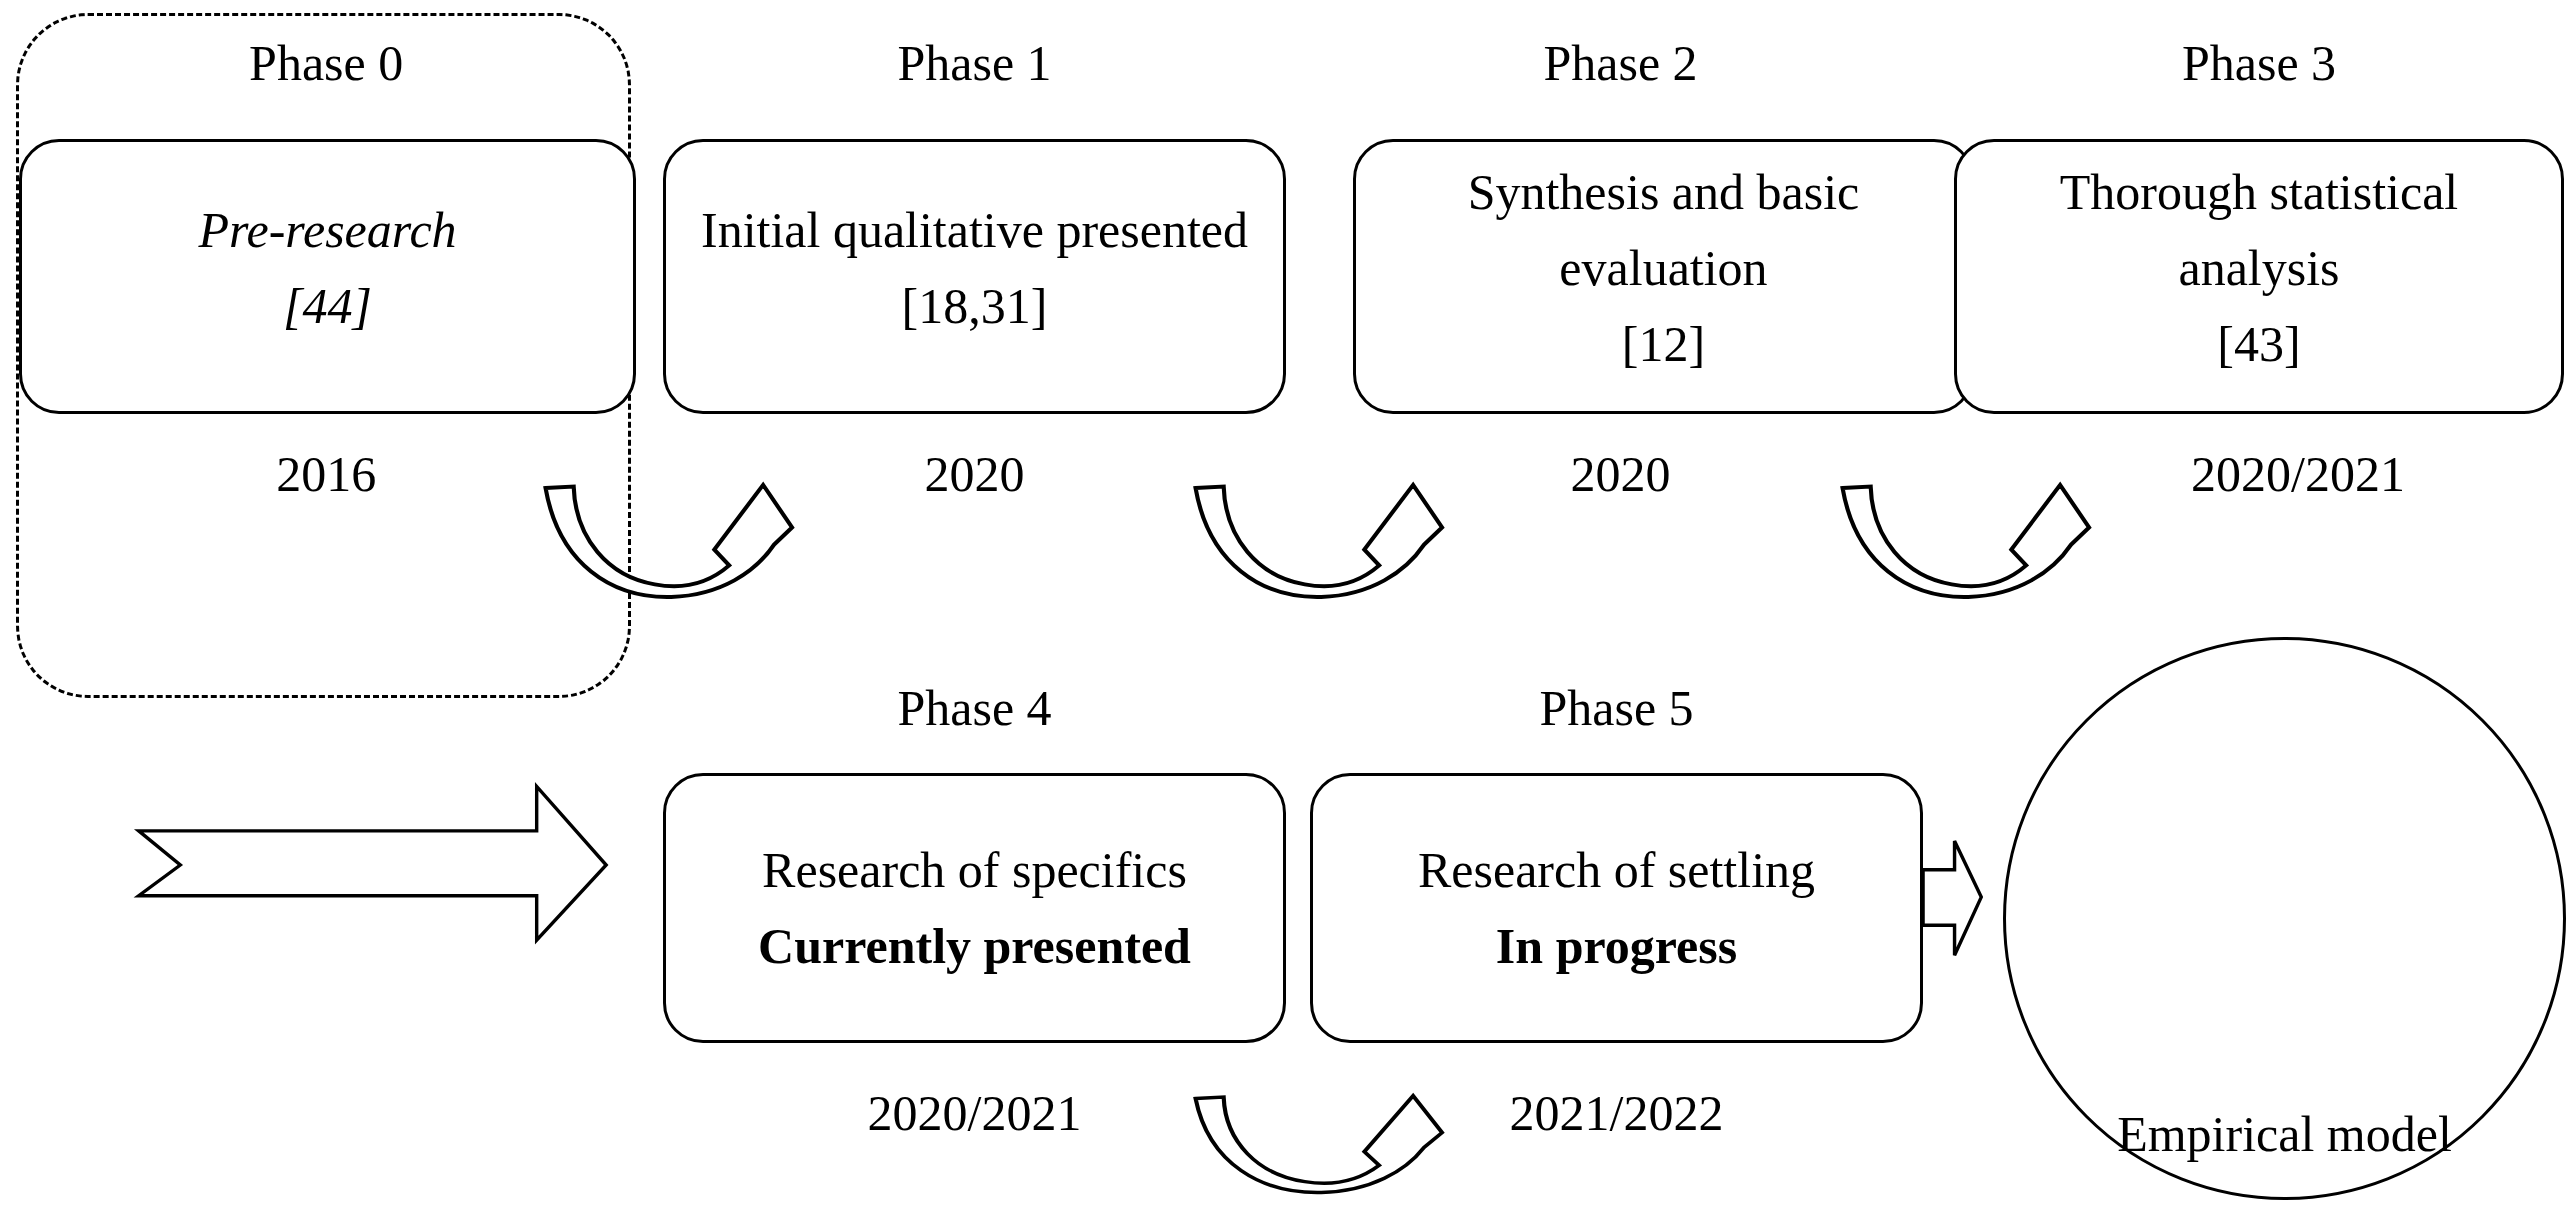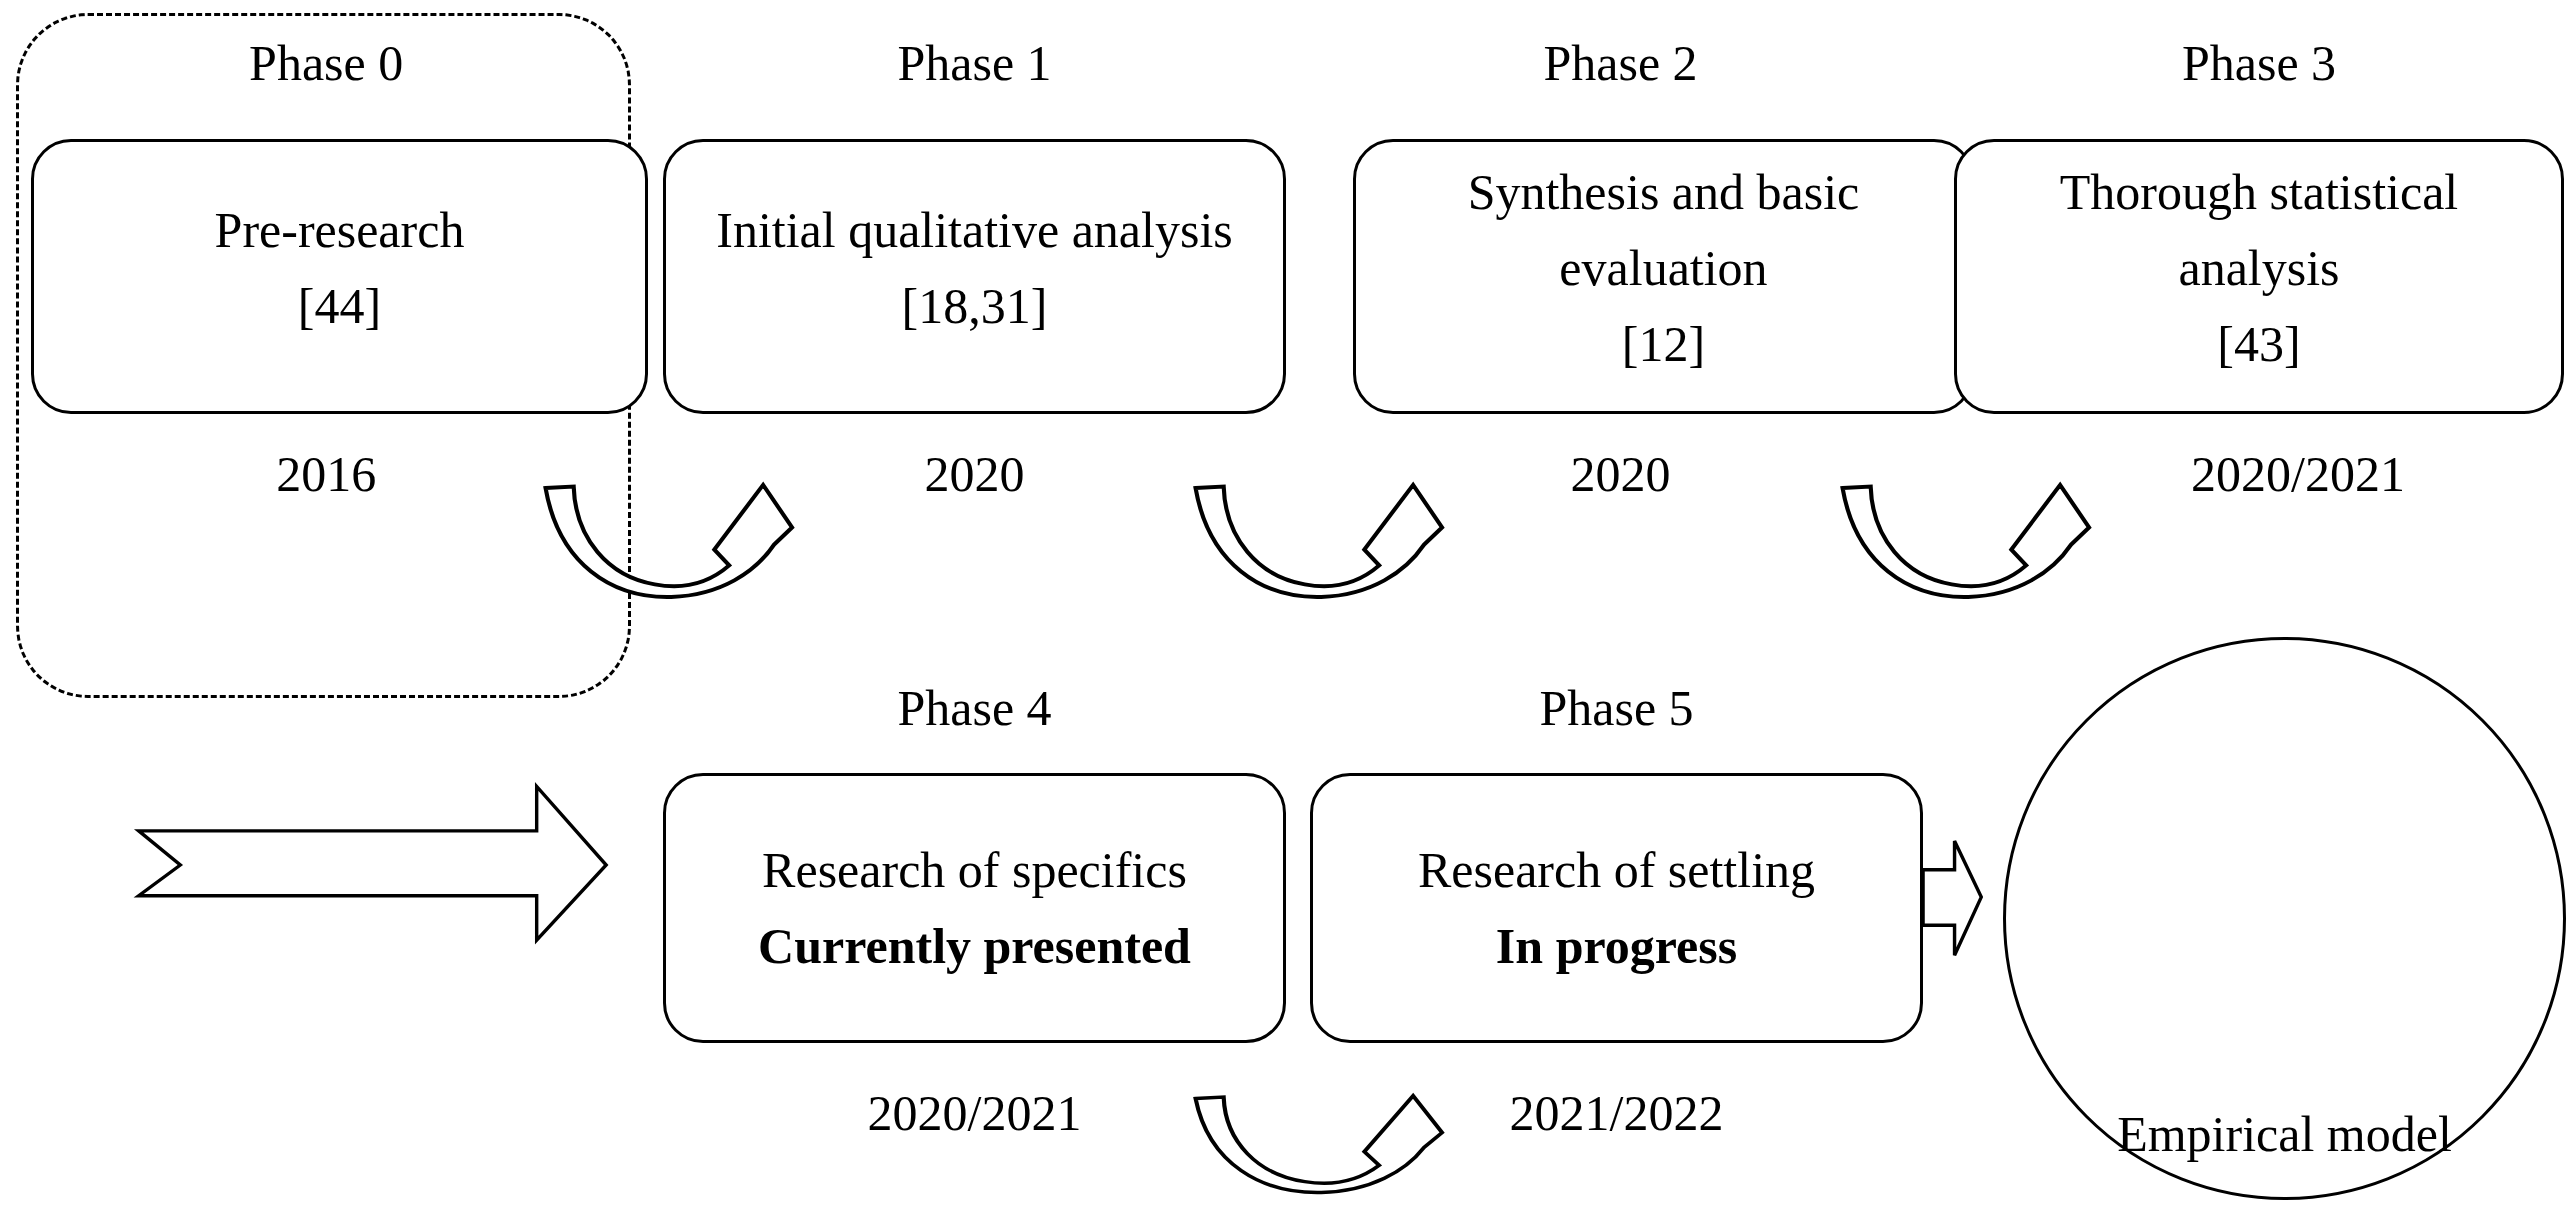--- a/index.html
+++ b/index.html
@@ -76,26 +76,26 @@
 
 <div class="canvas">
 
   <div class="dashedbox"></div>
 
   <div class="plabel" style="left:17.7px; top:34px; width:617px;">Phase 0</div>
   <div class="plabel" style="left:663px; top:34px; width:623px;">Phase 1</div>
   <div class="plabel" style="left:1310px; top:34px; width:621px;">Phase 2</div>
   <div class="plabel" style="left:1954px; top:34px; width:610px;">Phase 3</div>
 
-  <div class="pbox row1box" style="left:31px; width:617px;">
+  <div class="pbox row1box" style="left:19px; width:617px;font-style:italic;">
     <div class="bline">Pre-research</div>
     <div class="bline">[44]</div>
   </div>
   <div class="pbox row1box" style="left:663px; width:623px;">
-    <div class="bline">Initial qualitative analysis</div>
+    <div class="bline">Initial qualitative presented</div>
     <div class="bline">[18,31]</div>
   </div>
   <div class="pbox row1box" style="left:1310px; width:621px;margin-left:43px;">
     <div class="bline">Synthesis and basic</div>
     <div class="bline">evaluation</div>
     <div class="bline">[12]</div>
   </div>
   <div class="pbox row1box" style="left:1954px; width:610px;">
     <div class="bline">Thorough statistical</div>
     <div class="bline">analysis</div>

